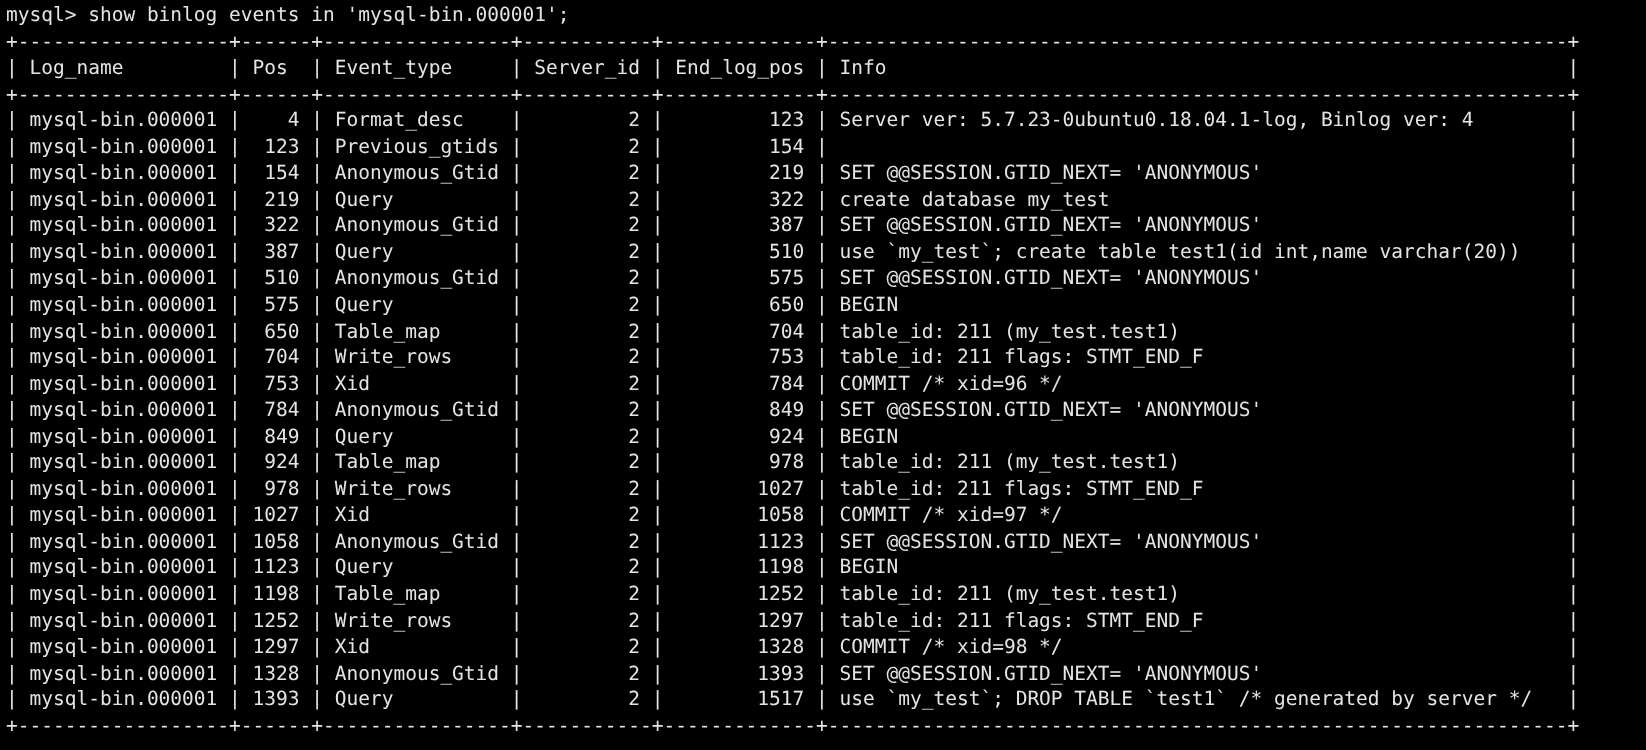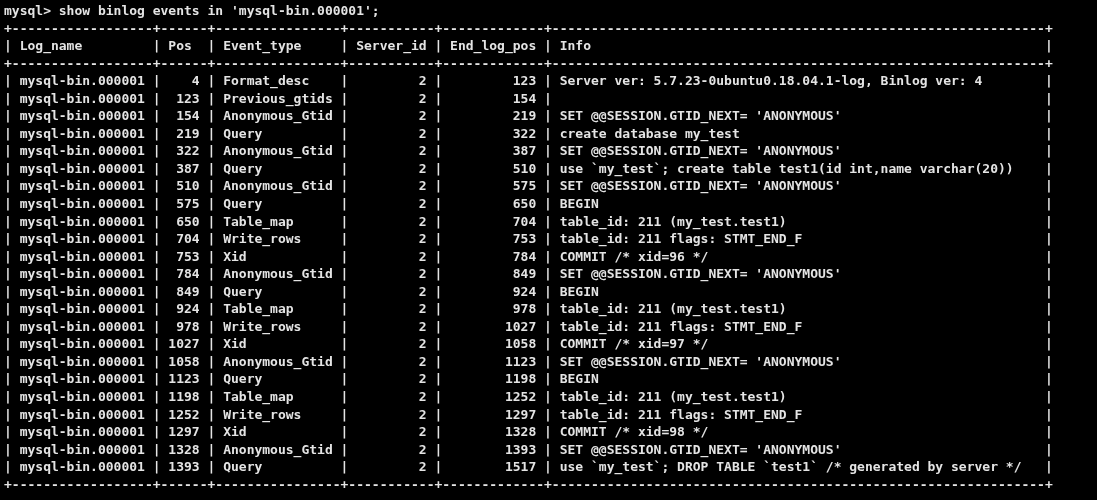--- a/index.html
+++ b/index.html
@@ -8,21 +8,20 @@
     background: #000;
     color: #e4e4e4;
     font-family: "Menlo", "Consolas", "DejaVu Sans Mono", "Liberation Mono", monospace;
     font-size: 13px;
     line-height: 1.35;
     width: 1097px;
   }
   .term {
     padding: 2px 4px 4px 4px;
     white-space: pre;
-    font-weight: bold;
   }
   .border-row {
     color: #e4e4e4;
   }
 </style>
 </head>
 <body>
 
 <div class="term"><span>mysql&gt; show binlog events in 'mysql-bin.000001';</span>
 <span class="border-row">+------------------+------+----------------+-----------+-------------+---------------------------------------------------------------+</span>

